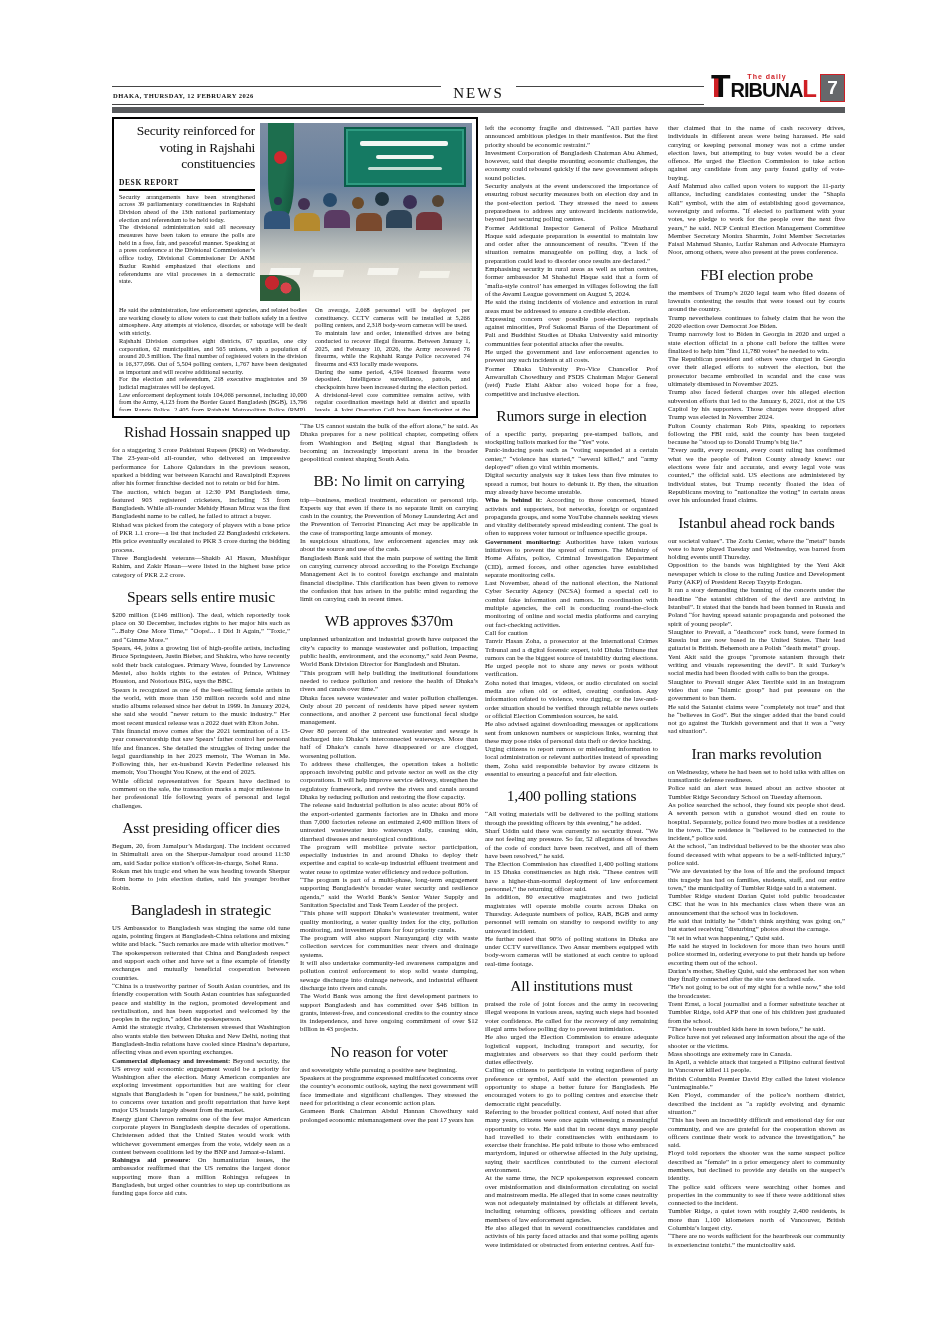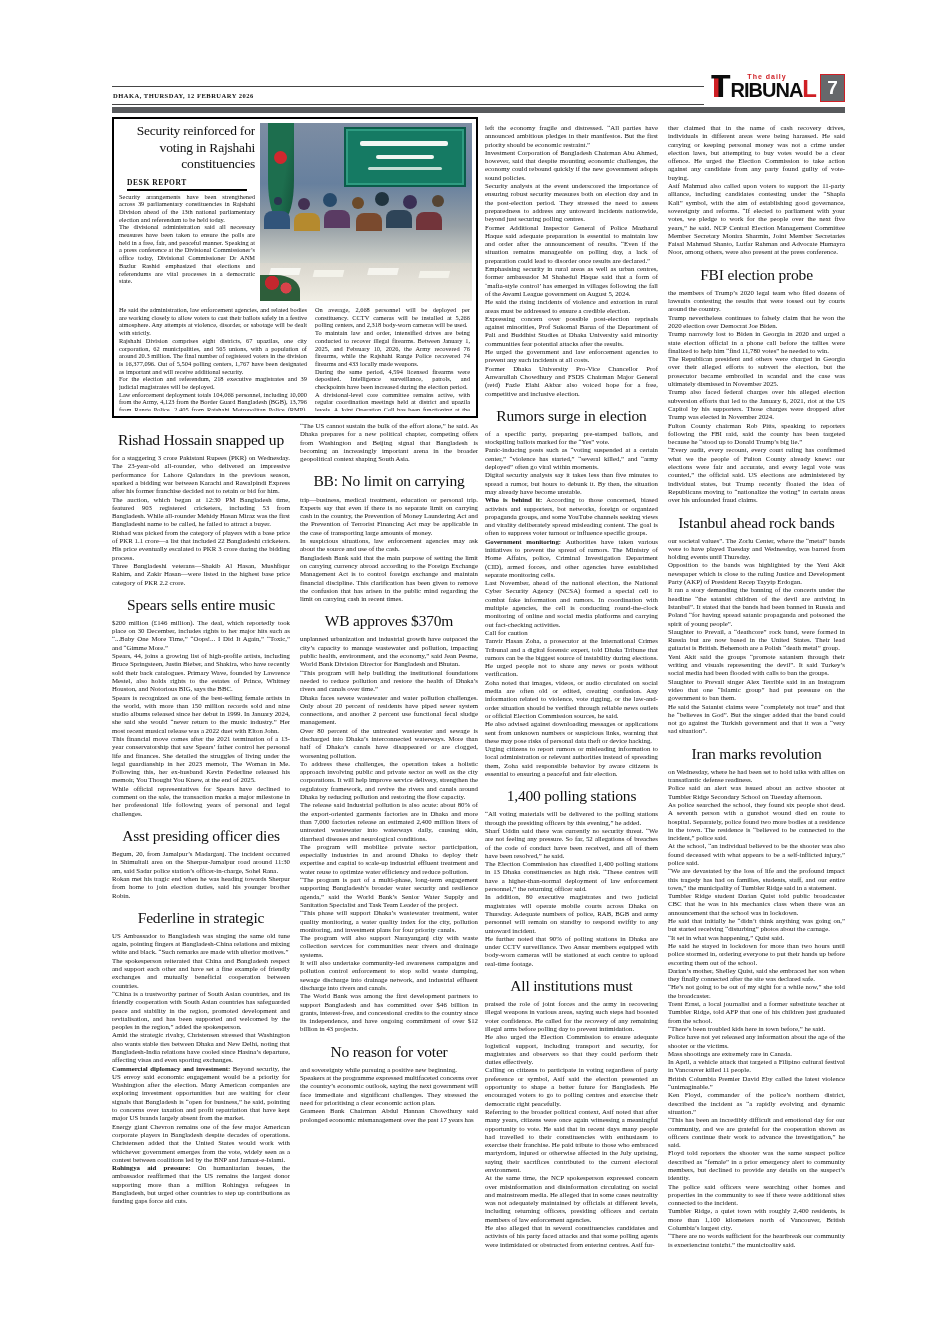--- a/index.html
+++ b/index.html
@@ -32,27 +32,27 @@
   .col{position:absolute;}
   #c1{left:0;top:305px;width:178px;}
   #c2{left:188px;top:305px;width:178px;}
   #c3{left:373px;top:7px;width:173px;}
   #c4{left:556px;top:7px;width:177px;}
   .col p,#box-wide p,#box-right p,.bx-head p{margin:0;font-size:6.8px;line-height:8.3px;
       text-align:justify;}
   .bx-head p,#box-wide p,#box-right p{font-size:6.4px;line-height:7.7px;}
   .headline{font-size:15.5px;line-height:1.1;text-align:center;white-space:nowrap;
             margin:9px 0 6px;letter-spacing:-.2px;font-weight:normal;}
-  .art:first-child .headline{margin-top:9px;}
+  .art:first-child .headline{margin-top:1px;text-align:right;}
   
   #boxart{position:absolute;left:0;top:0;width:362px;height:297px;border:2px solid #000;
           background:#fff;}
   .bx-head{position:absolute;left:5px;top:4px;width:136px;height:179px;overflow:hidden;}
   .bx-title{font-size:13.5px;line-height:16.5px;text-align:right;letter-spacing:-.2px;}
-  .bx-byline{font-size:7.5px;font-weight:bold;letter-spacing:.6px;margin:5px 8px 2px;
+  .bx-byline{font-size:7.5px;font-weight:bold;letter-spacing:.6px;margin:5px 0 2px;
              text-transform:uppercase;border-bottom:2.5px solid #000;padding-bottom:2px;}
   #box-wide{position:absolute;left:5px;top:187px;width:188px;height:105px;overflow:hidden;}
   #box-right{position:absolute;left:201px;top:187px;width:155px;height:105px;overflow:hidden;}
   
   #photo{position:absolute;top:4px;right:4px;width:212px;height:178px;overflow:hidden;
          background:linear-gradient(180deg,#7d8da3 0%,#67809e 34%,#97a0a6 58%,#cfd2cc 78%,#e9e5da 100%);}
   .p-flag{position:absolute;left:8px;top:0;width:26px;height:96px;
           background:linear-gradient(100deg,#1d6e4e 60%,#14523a 100%);border-radius:0 0 40% 40%;}
   .p-flag:after{content:"";position:absolute;left:6px;top:28px;width:13px;height:13px;
           border-radius:50%;background:#d0282e;}
@@ -86,20 +86,23 @@
   b{font-weight:bold;}
 </style>
 </head>
 <body>
 
 <div id="page">
 
   <div class="rule" id="rule-top"></div>
   <div class="rule" id="rule-bot"></div>
   <div id="date">Dhaka, Thursday, 12 February 2026</div>
+  <div id="news-wrap">
+    <span id="news">NEWS</span>
+  </div>
   <div id="brand">
     <div class="brand-text">
       <span class="brand-top">The daily</span>
       <span class="t-bar"></span><span class="brand-first">T</span><span class="brand-mid">RIBUNA</span><span class="brand-last">L</span>
     </div>
     <div id="pagebox">7</div>
   </div>
   <div id="band"></div>
 
   <div id="content">
@@ -156,21 +159,21 @@
           <p>Spears is recognized as one of the best-selling female artists in the world, with more than 150 million records sold and nine studio albums released since her debut in 1999. In January 2024, she said she would “never return to the music industry.” Her most recent musical release was a 2022 duet with Elton John.</p>
           <p>This financial move comes after the 2021 termination of a 13-year conservatorship that saw Spears’ father control her personal life and finances. She detailed the struggles of living under the legal guardianship in her 2023 memoir, The Woman in Me. Following this, her ex-husband Kevin Federline released his memoir, You Thought You Knew, at the end of 2025.</p>
           <p>While official representatives for Spears have declined to comment on the sale, the transaction marks a major milestone in her professional life following years of personal and legal challenges.</p>
         </div>
         <div class="art">
           <div class="headline">Asst presiding officer dies</div>
           <p>Begum, 20, from Jamalpur’s Madarganj. The incident occurred in Shimultali area on the Sherpur-Jamalpur road around 11:30 am, said Sadar police station’s officer-in-charge, Sohel Rana.</p>
           <p>Rokan met his tragic end when he was heading towards Sherpur from home to join election duties, said his younger brother Robin.</p>
         </div>
         <div class="art">
-          <div class="headline">Federline in strategic</div>
+          <div class="headline">Bangladesh in strategic</div>
           <p>US Ambassador to Bangladesh was singing the same old tune again, pointing fingers at Bangladesh-China relations and mixing white and black. “Such remarks are made with ulterior motives.”</p>
           <p>The spokesperson reiterated that China and Bangladesh respect and support each other and have set a fine example of friendly exchanges and mutually beneficial cooperation between countries.</p>
           <p>“China is a trustworthy partner of South Asian countries, and its friendly cooperation with South Asian countries has safeguarded peace and stability in the region, promoted development and revitalisation, and has been supported and welcomed by the peoples in the region,” added the spokesperson.</p>
           <p>Amid the strategic rivalry, Christensen stressed that Washington also wants stable ties between Dhaka and New Delhi, noting that Bangladesh-India relations have cooled since Hasina’s departure, affecting visas and even sporting exchanges.</p>
           <p><b>Commercial diplomacy and investment: </b>Beyond security, the US envoy said economic engagement would be a priority for Washington after the election. Many American companies are exploring investment opportunities but are waiting for clear signals that Bangladesh is “open for business,” he said, pointing to concerns over taxation and profit repatriation that have kept major US brands largely absent from the market.</p>
           <p>Energy giant Chevron remains one of the few major American corporate players in Bangladesh despite decades of operations. Christensen added that the United States would work with whichever government emerges from the vote, widely seen as a contest between coalitions led by the BNP and Jamaat-e-Islami.</p>
           <p><b>Rohingya aid pressure: </b>On humanitarian issues, the ambassador reaffirmed that the US remains the largest donor supporting more than a million Rohingya refugees in Bangladesh, but urged other countries to step up contributions as funding gaps force aid cuts.</p>
         </div>
       </div>
     <div class="col" id="c2">

